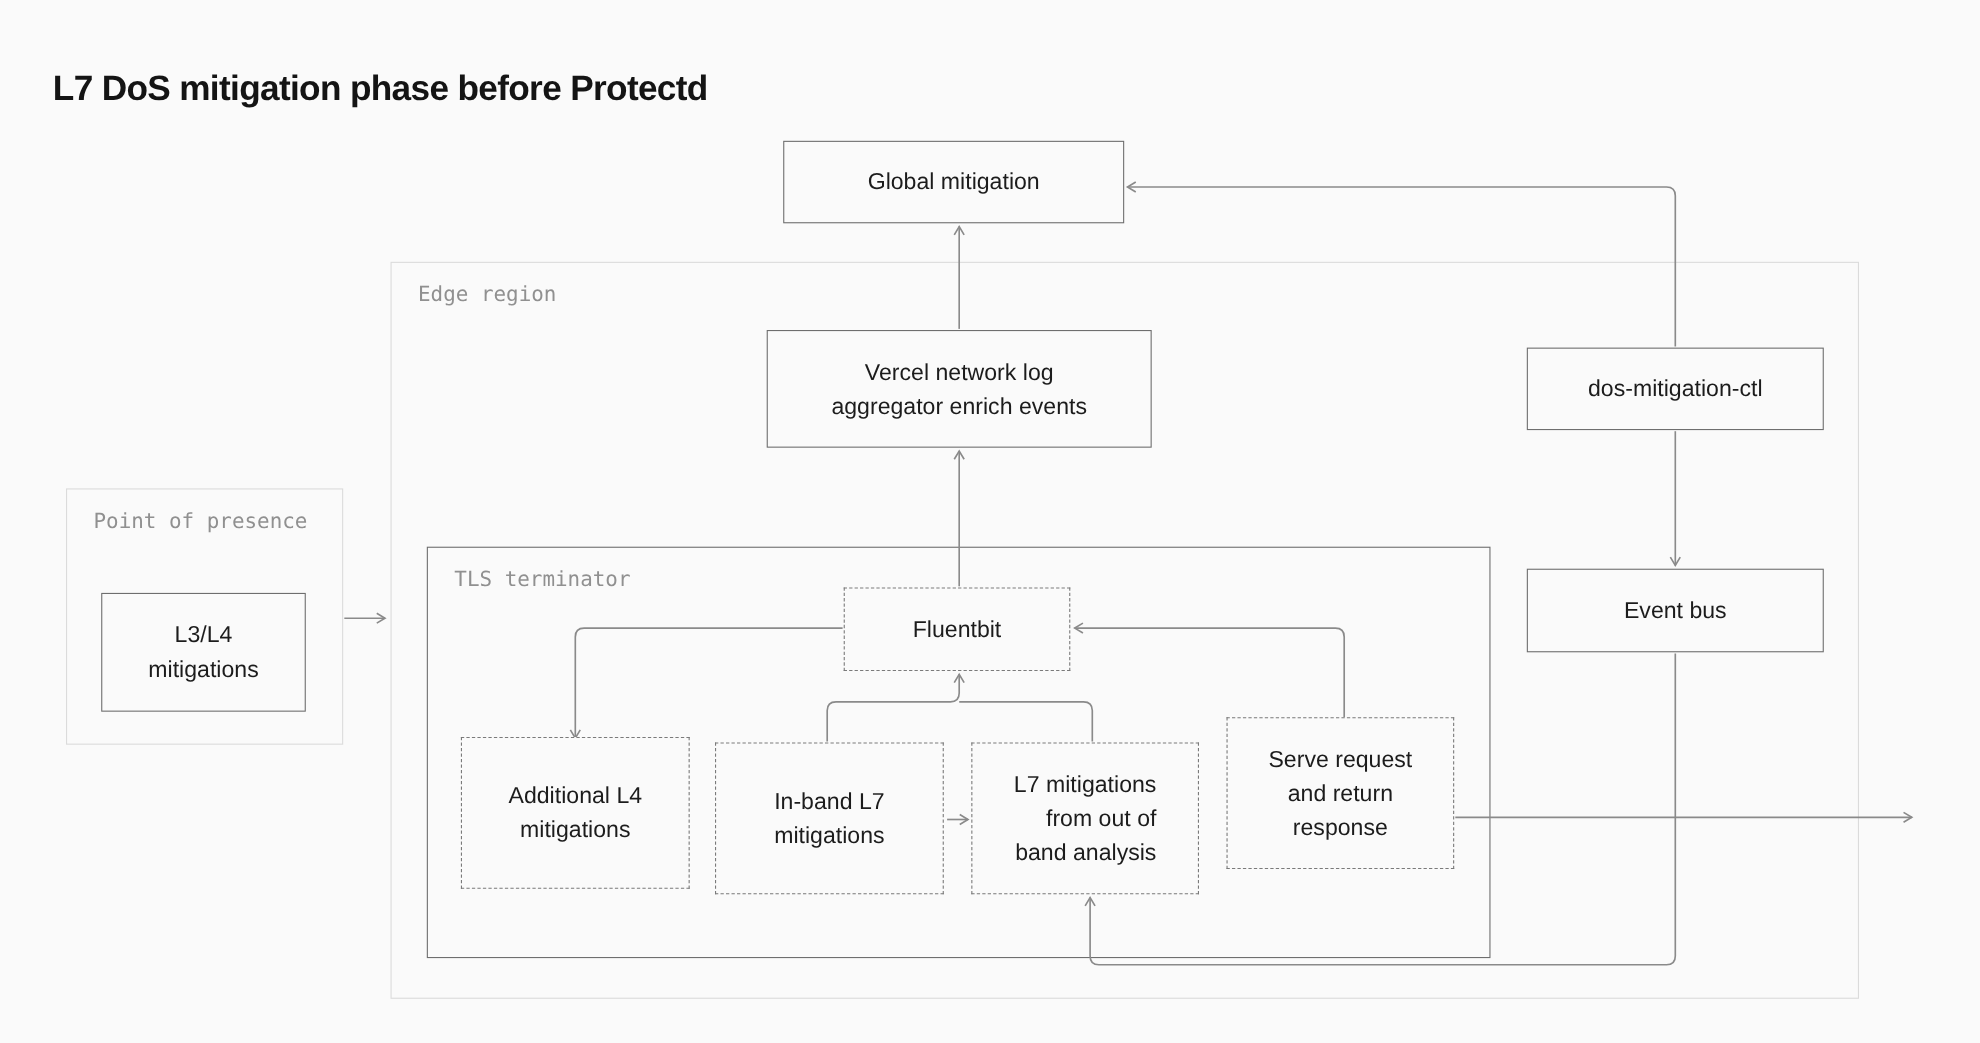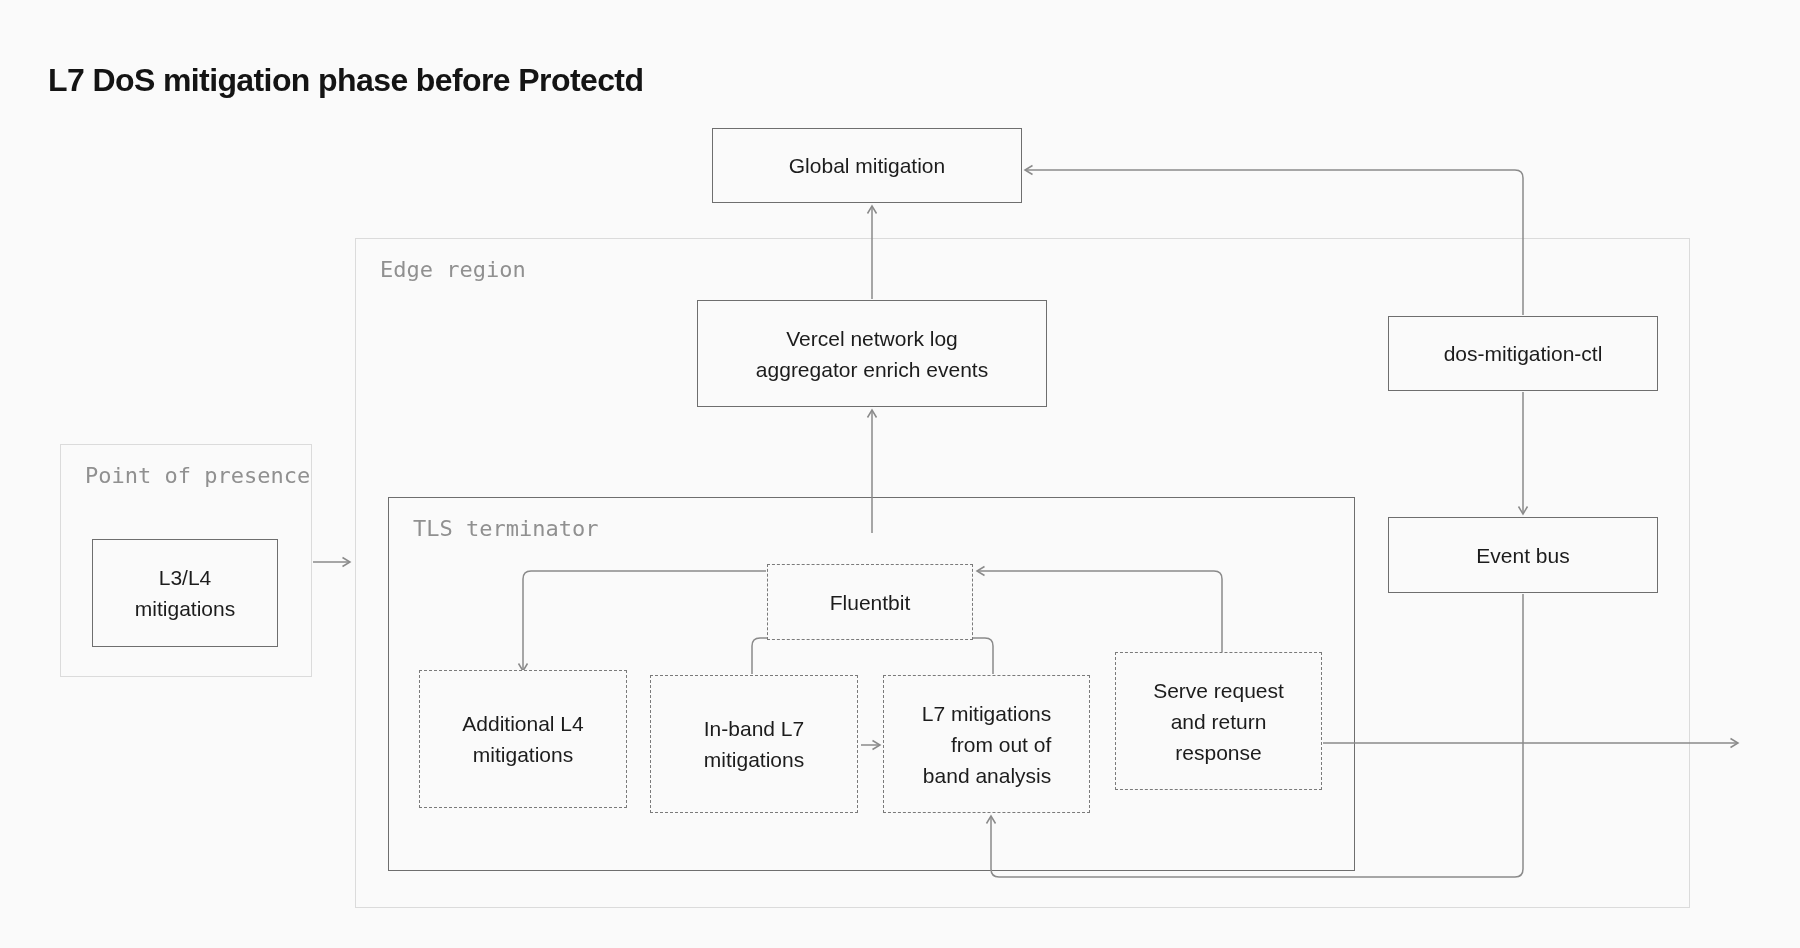--- a/index.html
+++ b/index.html
@@ -25,21 +25,21 @@
     color:var(--title_text);
   }
   .container{
     position:absolute;border:1px solid var(--container_border);
     box-sizing:border-box;
   }
   .container.strong{border-color:var(--box_border);}
   .container-label{
     position:absolute;left:24px;top:18px;
     font-family:"DejaVu Sans Mono","Liberation Mono",monospace;
-    font-size:22px;color:var(--label_text);white-space:nowrap;
+    font-size:19px;color:var(--label_text);white-space:nowrap;
   }
   svg.lines{position:absolute;left:0;top:0;}
   svg.lines path{stroke:var(--line);stroke-width:1.5;fill:none;}
   .node{
     position:absolute;display:flex;align-items:center;justify-content:center;
     text-align:center;font-size:21px;line-height:31px;
     color:var(--node_text);background:var(--background);
     white-space:pre-line;box-sizing:border-box;
   }
   .node.solid{border:1px solid var(--box_border);}
@@ -89,21 +89,21 @@
   <div class="node solid" style="left:697px;top:300px;width:350px;height:107px;">Vercel network log
 aggregator enrich events</div>
 
   <div class="node solid" style="left:1388px;top:316px;width:270px;height:75px;">dos-mitigation-ctl</div>
 
   <div class="node solid" style="left:1388px;top:517px;width:270px;height:76px;">Event bus</div>
 
   <div class="node solid" style="left:92px;top:539px;width:186px;height:108px;">L3/L4
 mitigations</div>
 
-  <div class="node dashed" style="left:767px;top:564px;width:206px;height:76px;">Fluentbit</div>
+  <div class="node dashed" style="left:767px;top:534px;width:206px;height:76px;">Fluentbit</div>
 
   <div class="node dashed" style="left:419px;top:670px;width:208px;height:138px;">Additional L4
 mitigations</div>
 
   <div class="node dashed" style="left:650px;top:675px;width:208px;height:138px;">In-band L7
 mitigations</div>
 
   <div class="node dashed" style="left:883px;top:675px;width:207px;height:138px;text-align:right;">L7 mitigations
 from out of
 band analysis</div>

